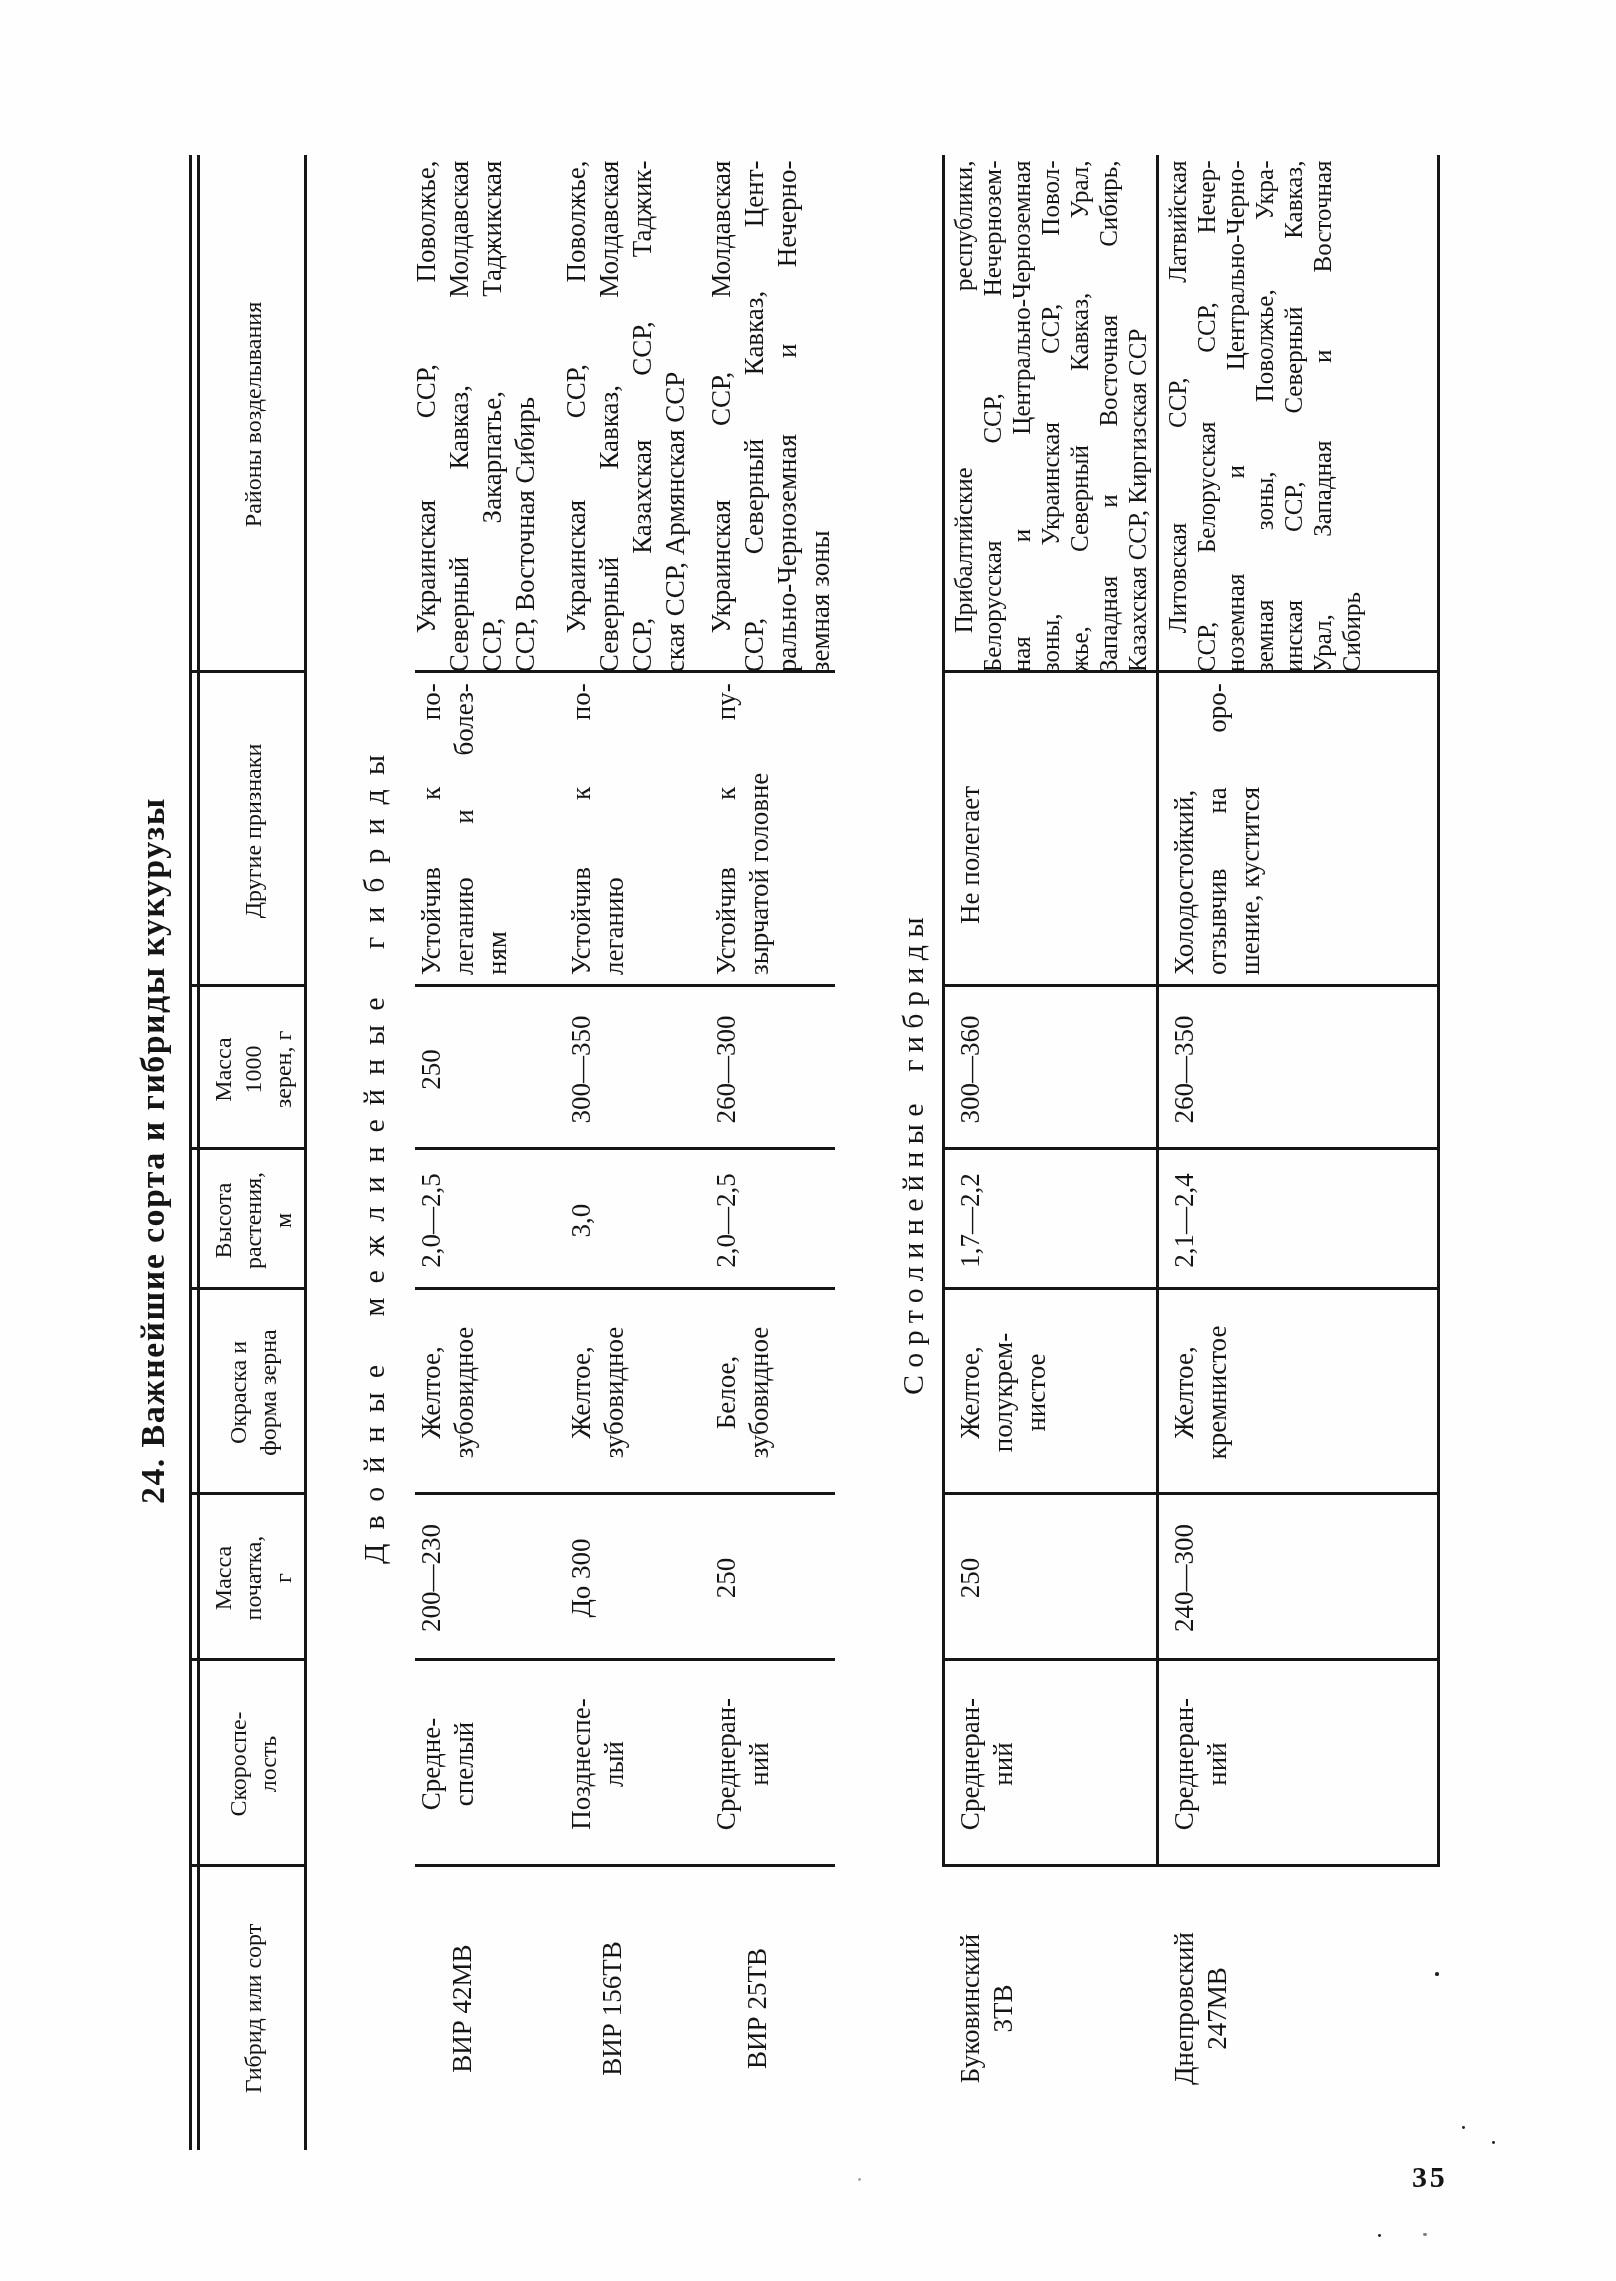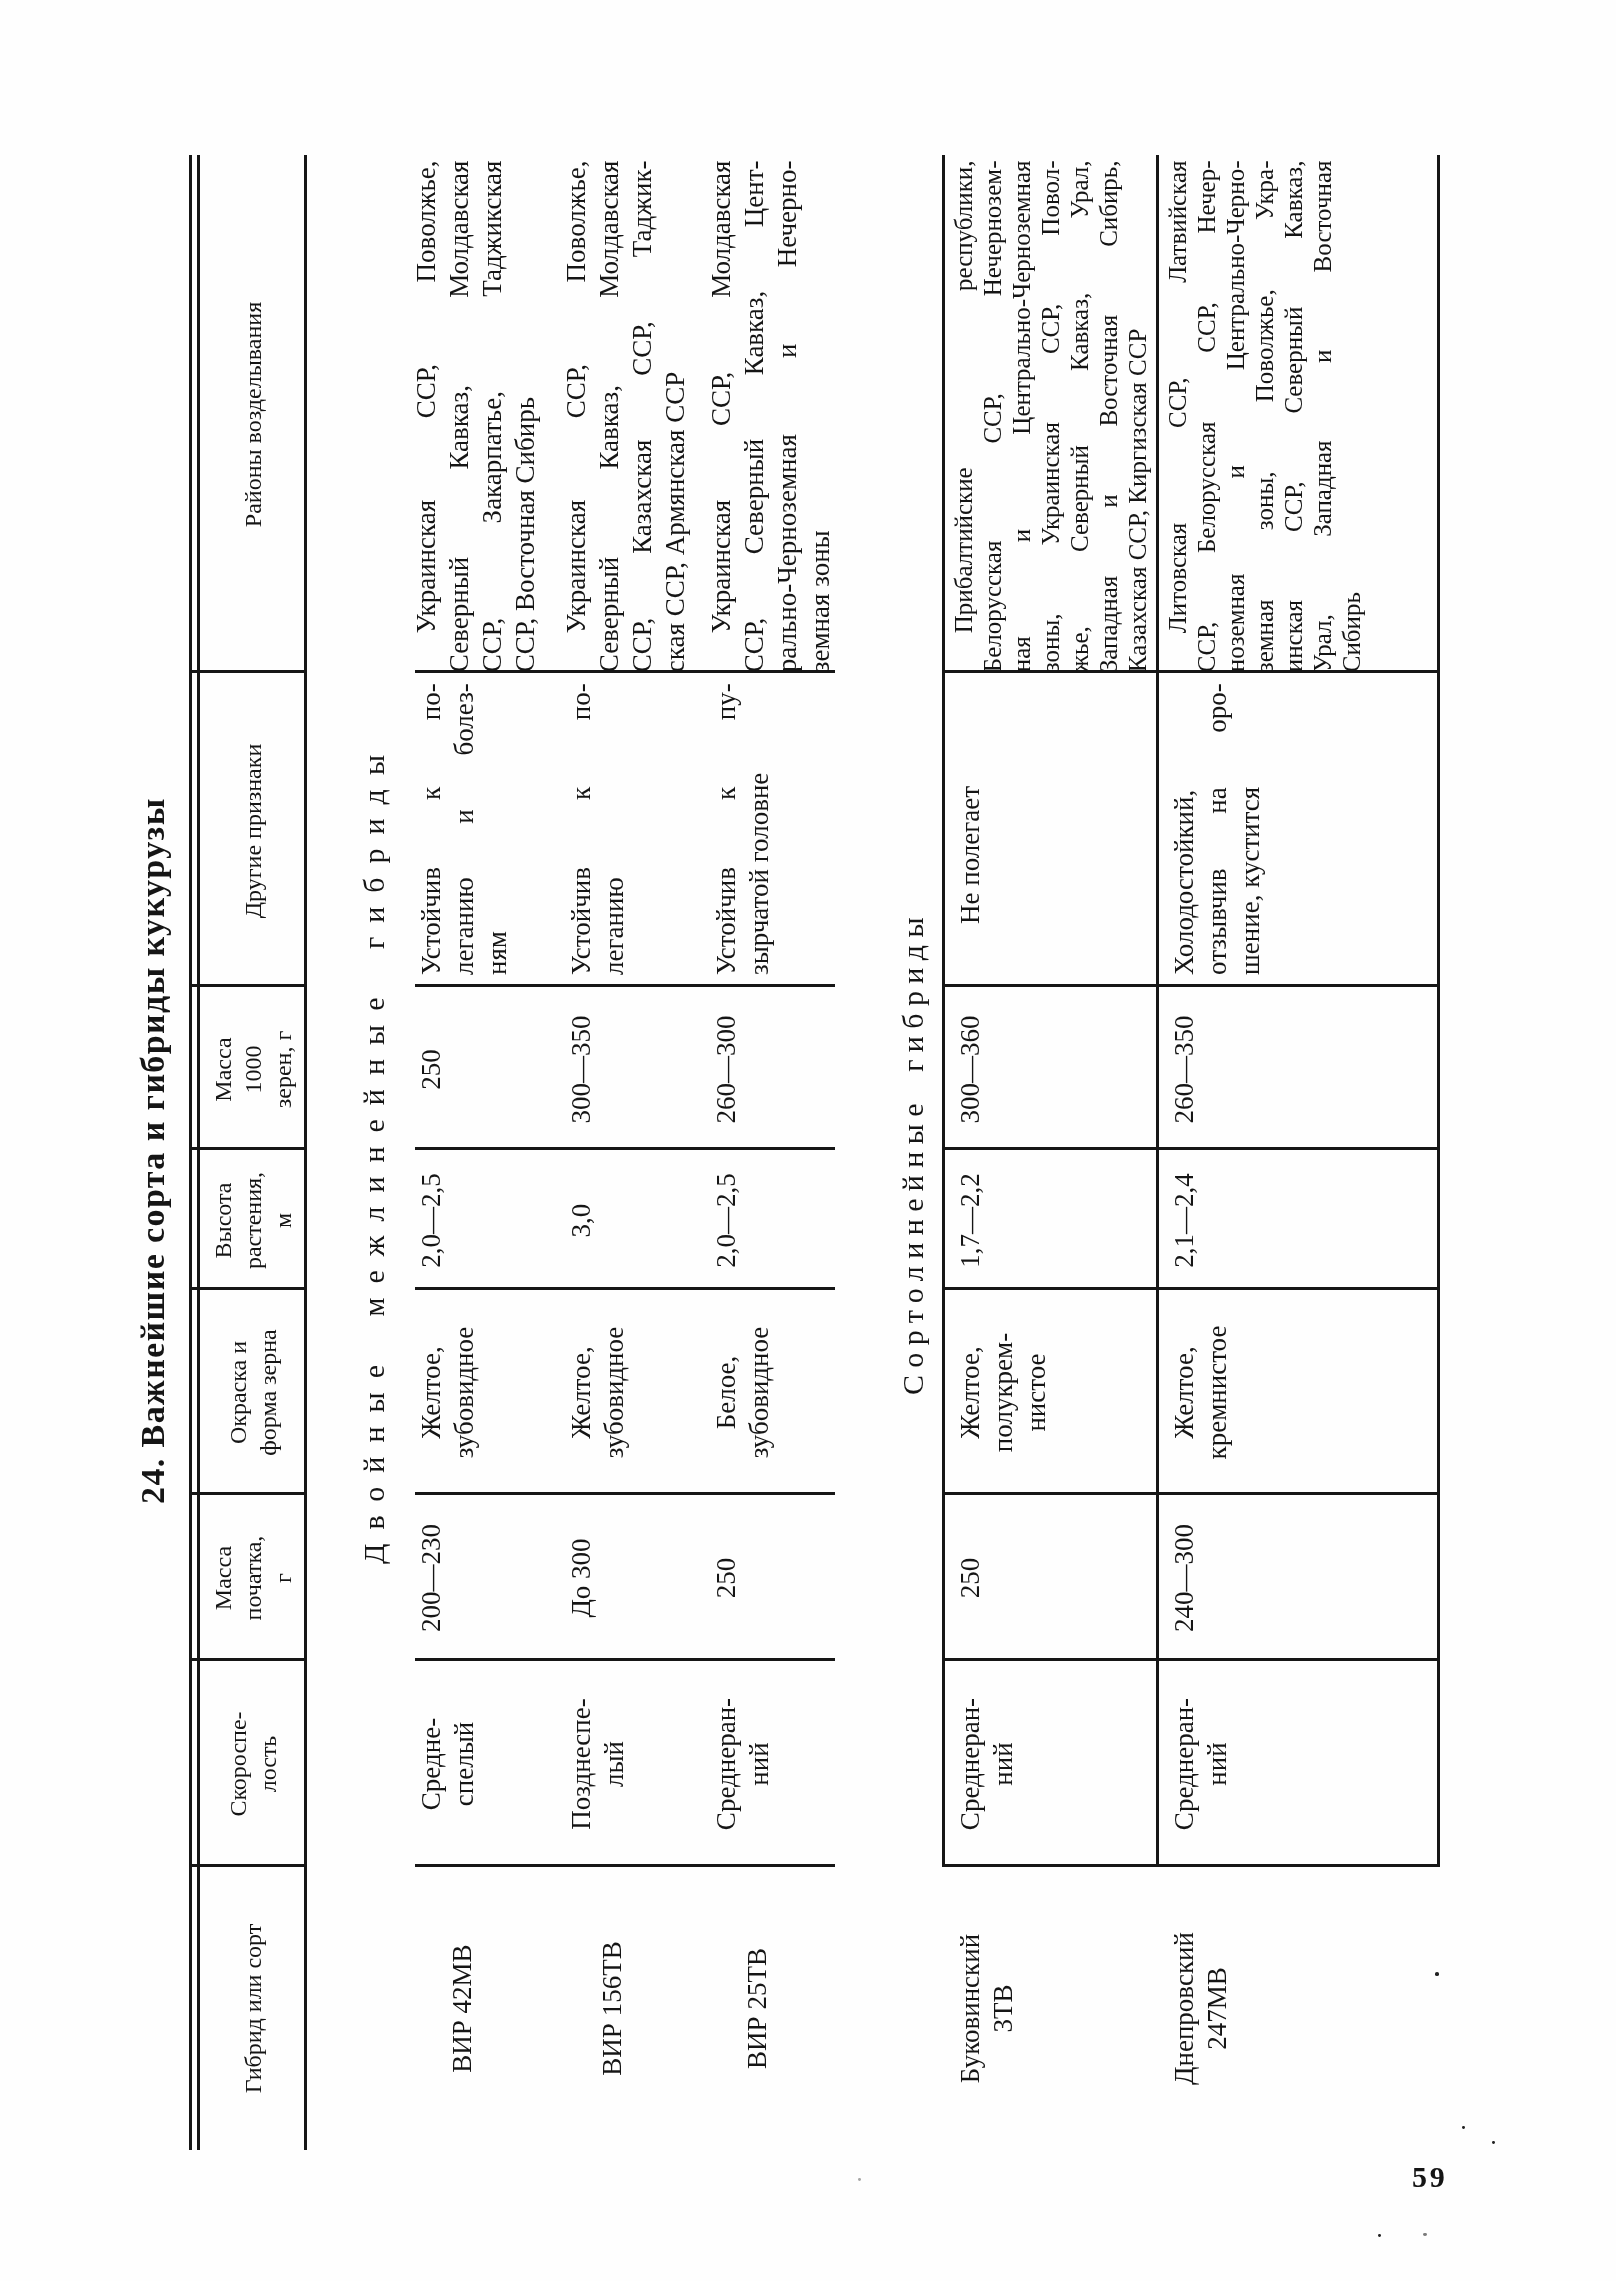--- a/index.html
+++ b/index.html
@@ -228,21 +228,21 @@
           <div class="ln">ноземная и Центрально-Черно-</div>
           <div class="ln">земная зоны, Поволжье, Укра-</div>
           <div class="ln">инская ССР, Северный Кавказ,</div>
           <div class="ln">Урал, Западная и Восточная</div>
           <div class="ln">Сибирь</div>
         </div>
     </div>
   </div>
 </div>
 
-<div class="pgnum">59</div>
+<div class="pgnum">35</div>
 
 <div class="speck" style="left:1435px;top:1972px;width:3.7px;height:3.7px;"></div>
 <div class="speck" style="left:1462px;top:2126px;width:2.8px;height:2.8px;"></div>
 <div class="speck" style="left:1492px;top:2141px;width:2.8px;height:2.8px;"></div>
 <div class="speck" style="left:1378px;top:2234px;width:2.8px;height:2.8px;"></div>
 <div class="speck" style="left:1423px;top:2233px;width:3.7px;height:2.8px;opacity:.6;"></div>
 <div class="speck" style="left:858px;top:2178px;width:2.8px;height:2.8px;opacity:.4;"></div>
 
 
 </body></html>

